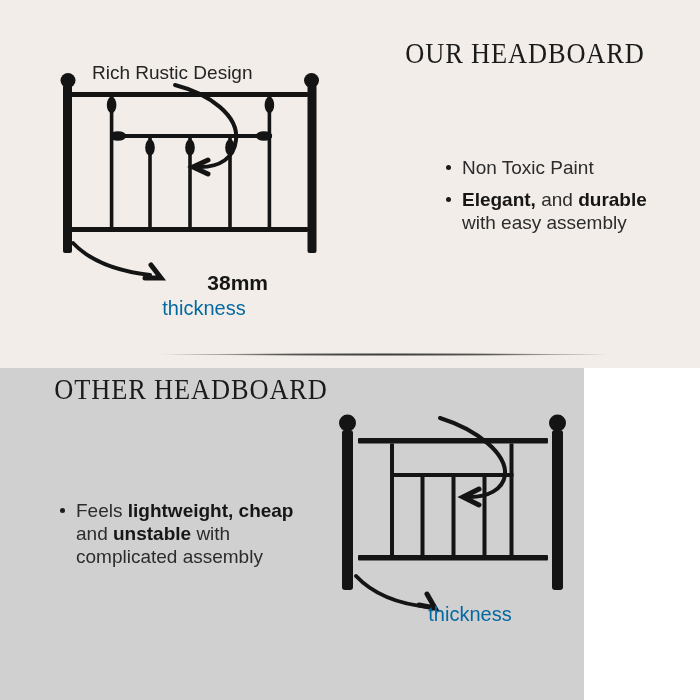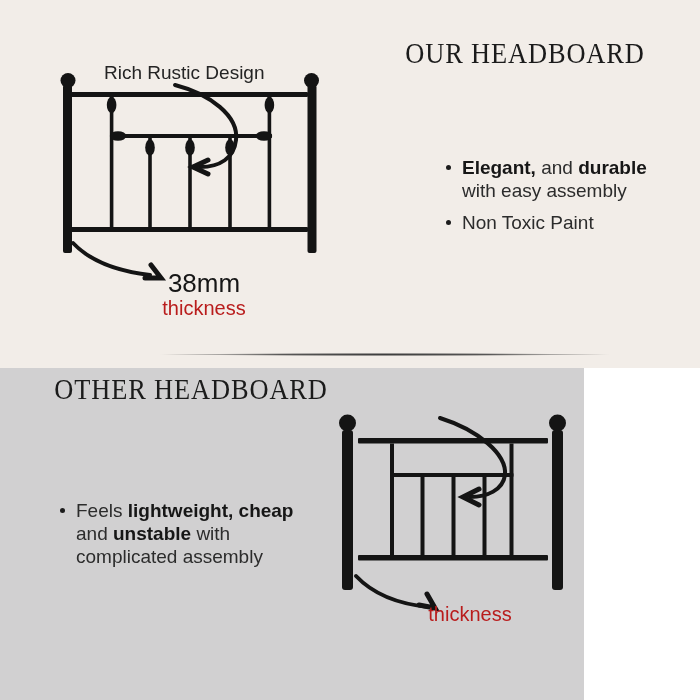--- a/index.html
+++ b/index.html
@@ -22,22 +22,22 @@
     letter-spacing:1px;white-space:nowrap;text-align:center;
     transform:scaleX(0.88);transform-origin:center;
   }
   .callout{font-size:19px;color:#242424;white-space:nowrap;}
   .callout-sm{font-size:16.5px;line-height:21px;color:#242424;white-space:nowrap;}
   .bullets{list-style:none;margin:0;padding:0;font-size:19px;line-height:23px;}
   .bullets li{display:flex;margin:0 0 9px 0;}
   .dot{flex:0 0 auto;width:5px;height:5px;border-radius:50%;background:#1c1c1c;margin:9px 11px 0 0;}
   b{font-weight:700;color:#161616;}
   .thickness{text-align:center;}
-  .thickness .val{font-size:26px;font-weight:400;color:#161616;line-height:26px;}
-  .thickness .lab{font-size:20px;color:#b91c1c;line-height:24px;}
+  .thickness .val{font-size:21px;font-weight:700;color:#161616;line-height:26px;text-align:right;}
+  .thickness .lab{font-size:20px;color:#0369a1;line-height:24px;}
   svg{display:block;}
 </style>
 </head>
 <body>
 
 <div class="stage">
 
   <div class="section-top">
 
     <svg class="abs" style="left:58px;top:68px;" width="262" height="220" viewBox="0 0 262 220">
@@ -69,32 +69,32 @@
 
         <g fill="none" stroke-width="4" stroke-linecap="round" stroke="#141414">
           <path d="M117,17 C152,26 181,48 178,72 C176,90 162,99 142,99"></path>
           <path stroke-width="5" d="M150,106 L135,99 L150,92"></path>
           <path d="M15,175 C32,193 58,203 92,207"></path>
           <path stroke-width="5" d="M87,210 L103,210 L93,197"></path>
         </g>
       </g>
     </svg>
 
-    <div class="abs callout" style="left:104px;top:62px;">Rich Rustic Design</div>
+    <div class="abs callout" style="left:92px;top:62px;">Rich Rustic Design</div>
 
     <div class="abs title" style="left:350px;top:36px;width:350px;">OUR HEADBOARD</div>
 
     <ul class="bullets abs" style="left:446px;top:156px;width:212px;">
       <li>
         <span class="dot"></span>
-        <span><b>Elegant,</b><span> and </span><b>durable</b><span> with easy assembly</span></span>
+        <span>Non Toxic Paint</span>
       </li>
       <li>
         <span class="dot"></span>
-        <span>Non Toxic Paint</span>
+        <span><b>Elegant,</b><span> and </span><b>durable</b><span> with easy assembly</span></span>
       </li>
     </ul>
 
     <div class="abs thickness" style="left:140px;top:270px;width:128px;">
       <div class="val">38mm</div>
       <div class="lab">thickness</div>
     </div>
   </div>
 
   <div class="divider"></div>

